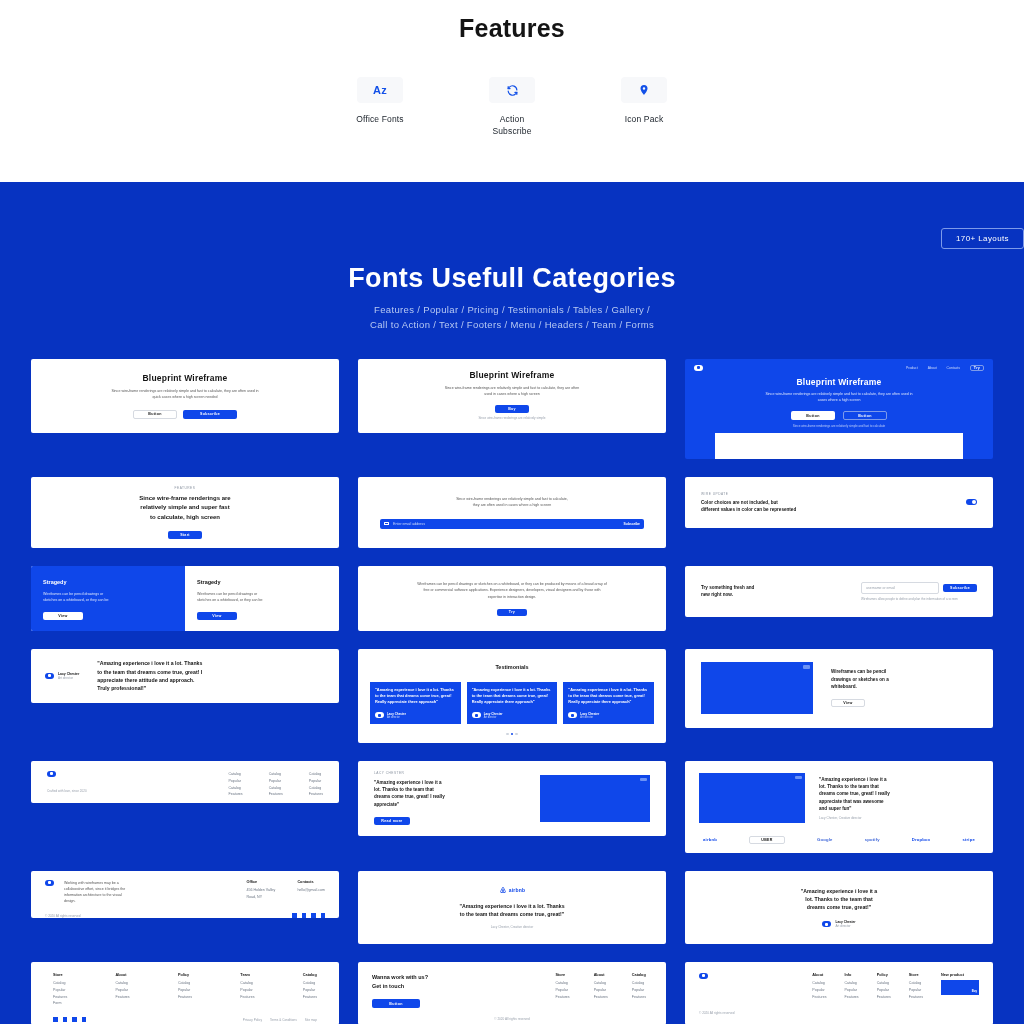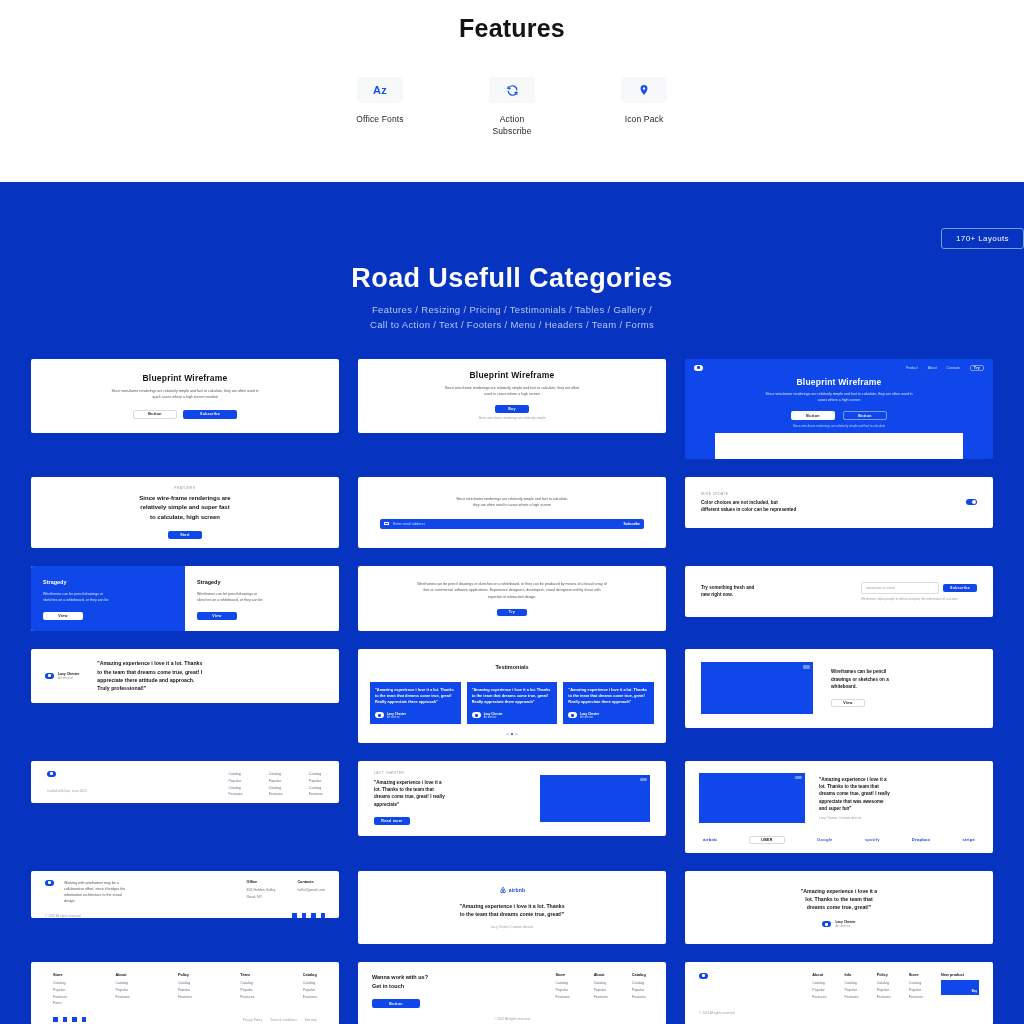--- a/index.html
+++ b/index.html
@@ -173,24 +173,24 @@
 
     </div>
   </section>
 
   <section class="blue-section">
 
     <div class="pill-wrap">
       <div class="pill">170+ Layouts</div>
     </div>
 
-    <h2 class="cat-title">Road Usefull Categories</h2>
+    <h2 class="cat-title">Fonts Usefull Categories</h2>
 
     <div class="cat-links">
-      <span>Features  /  Resizing  /  Pricing  /  Testimonials  /  Tables  /  Gallery  /</span><br>
+      <span>Features  /  Popular  /  Pricing  /  Testimonials  /  Tables  /  Gallery  /</span><br>
       <span>Call to Action  /  Text  /  Footers  /  Menu  /  Headers  /  Team  /  Forms</span>
     </div>
 
     <div class="grid">
 
       <div class="card" style="height:74px;display:flex;flex-direction:column;align-items:center;justify-content:center;padding:0 40px;">
         <div class="h-lg">Blueprint Wireframe</div>
         <div class="mini" style="text-align:center;margin-top:5px;max-width:150px;">Since wire-frame renderings are relatively simple and fast to calculate, they are often used in quick cases where a high screen needed</div>
         <div style="display:flex;gap:6px;margin-top:9px;">
           <div class="btn btn-ghost" style="width:44px;height:9px;">Button</div>

